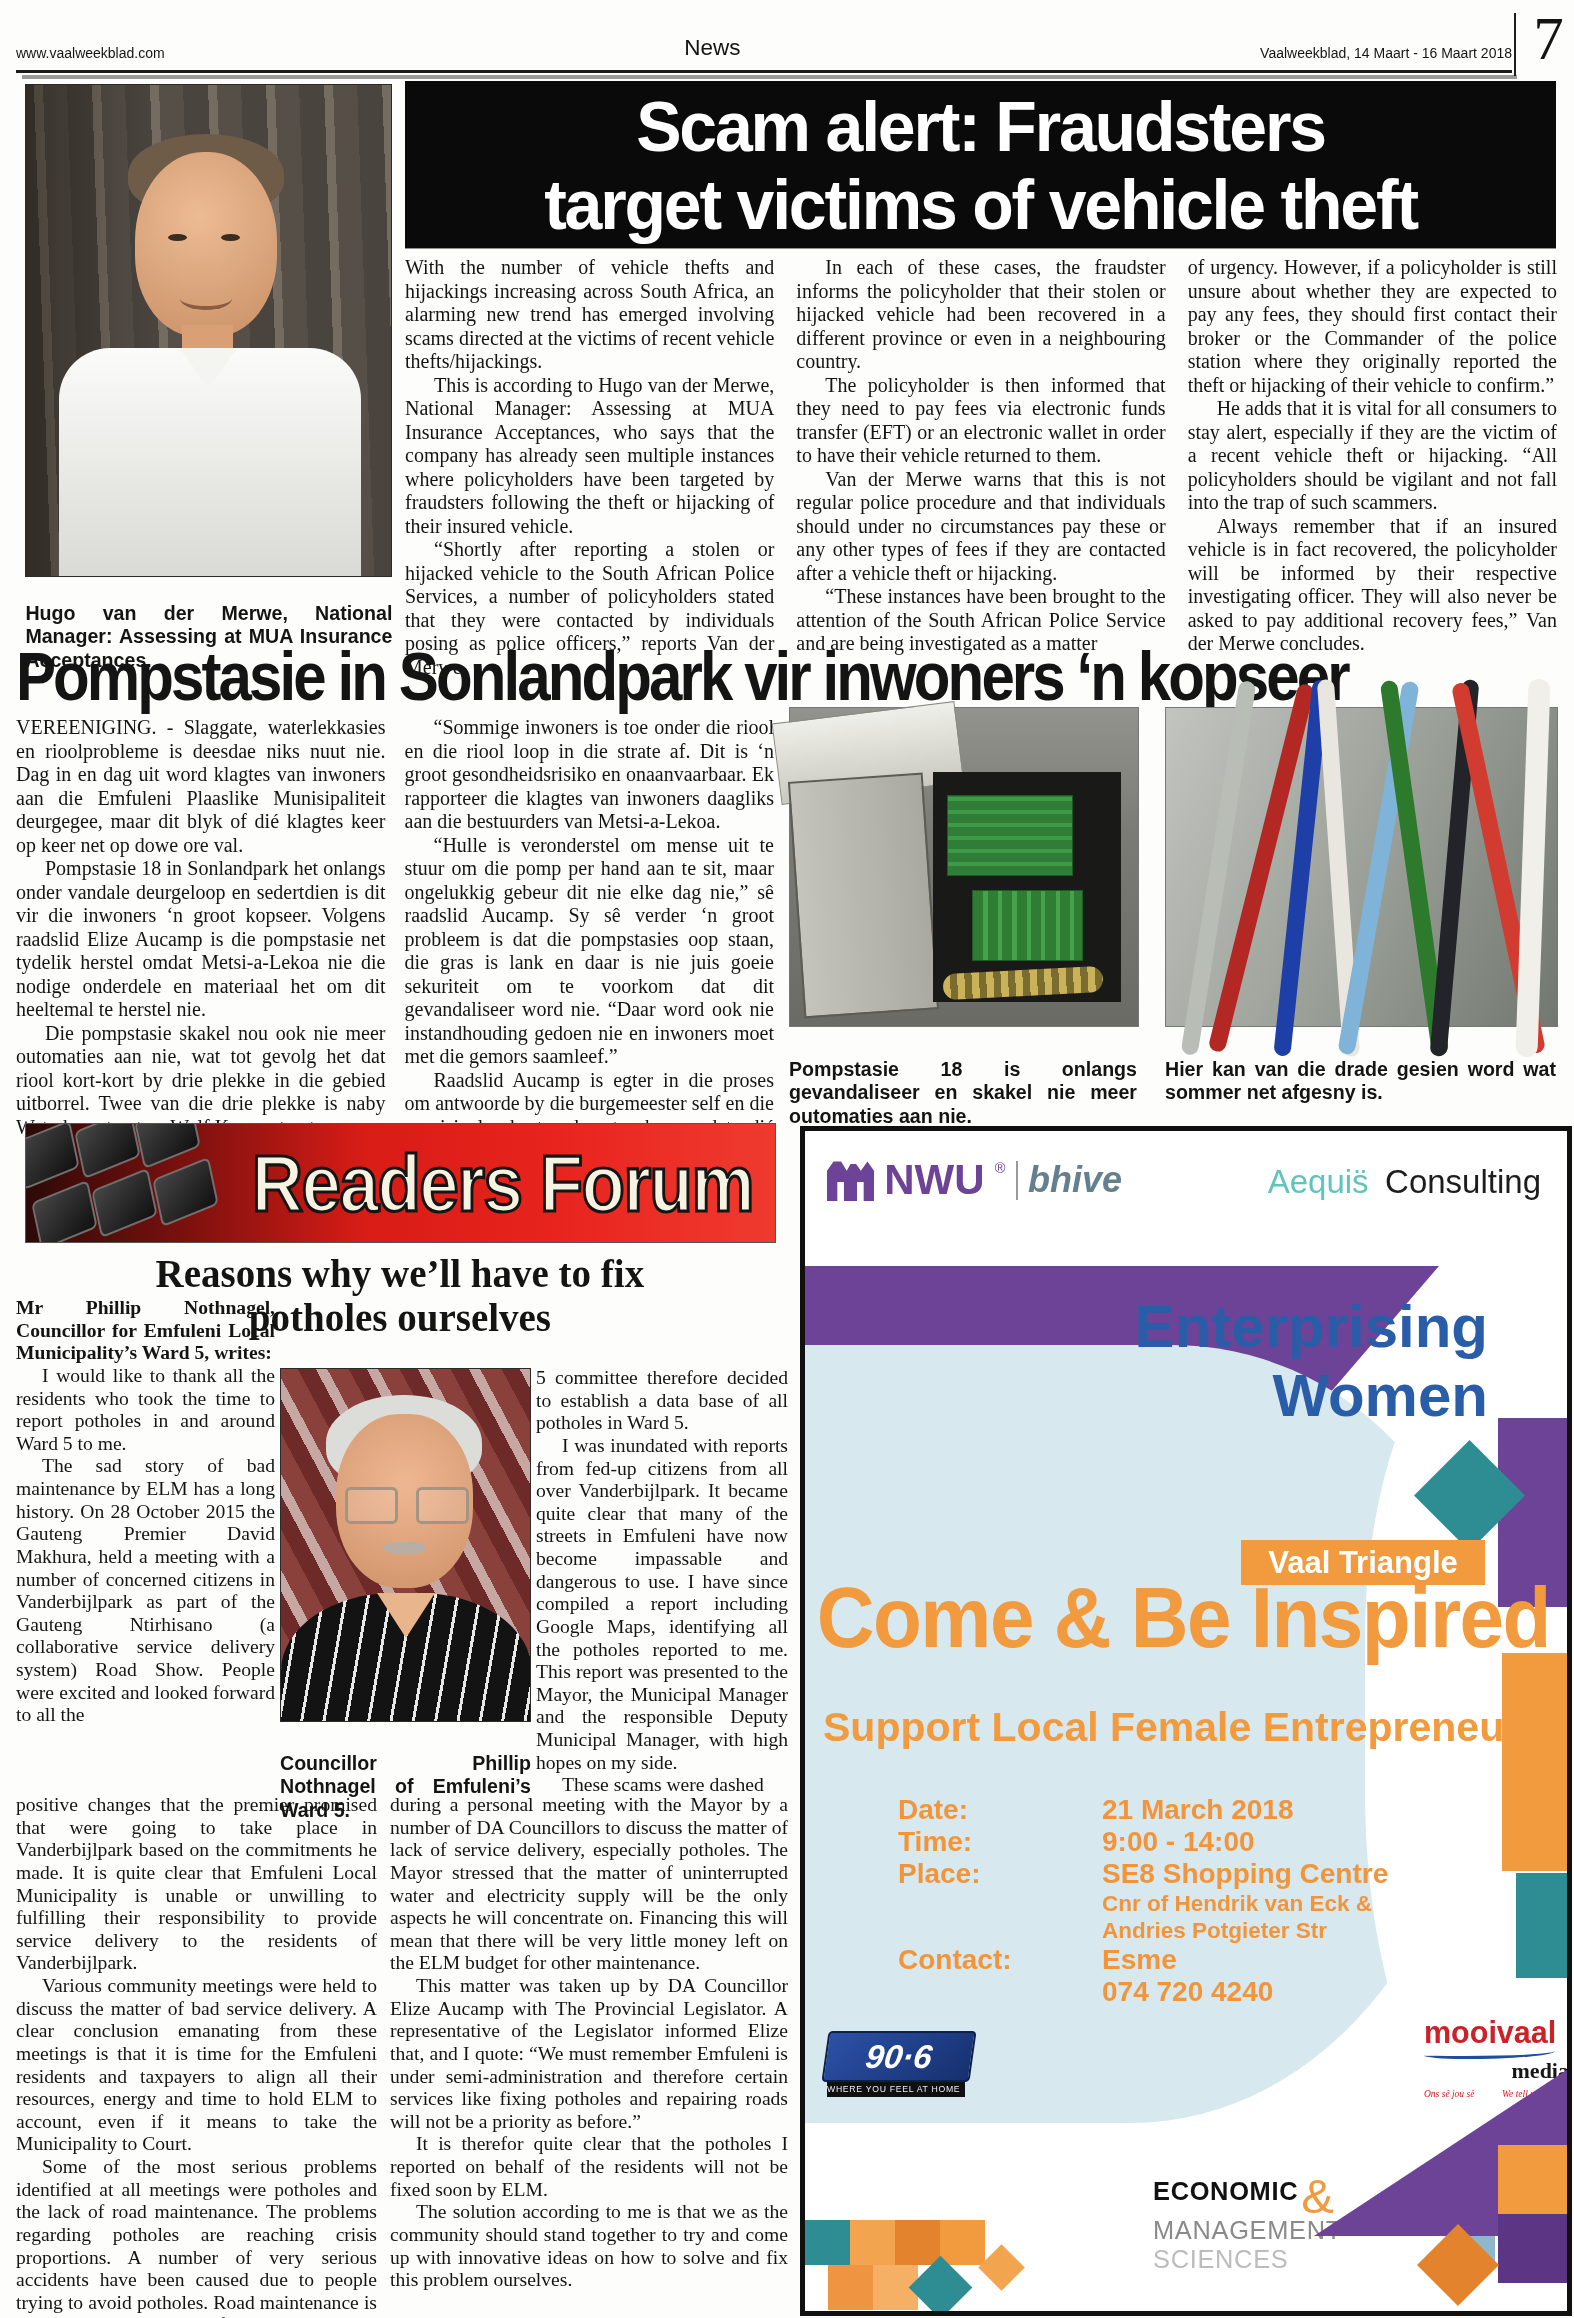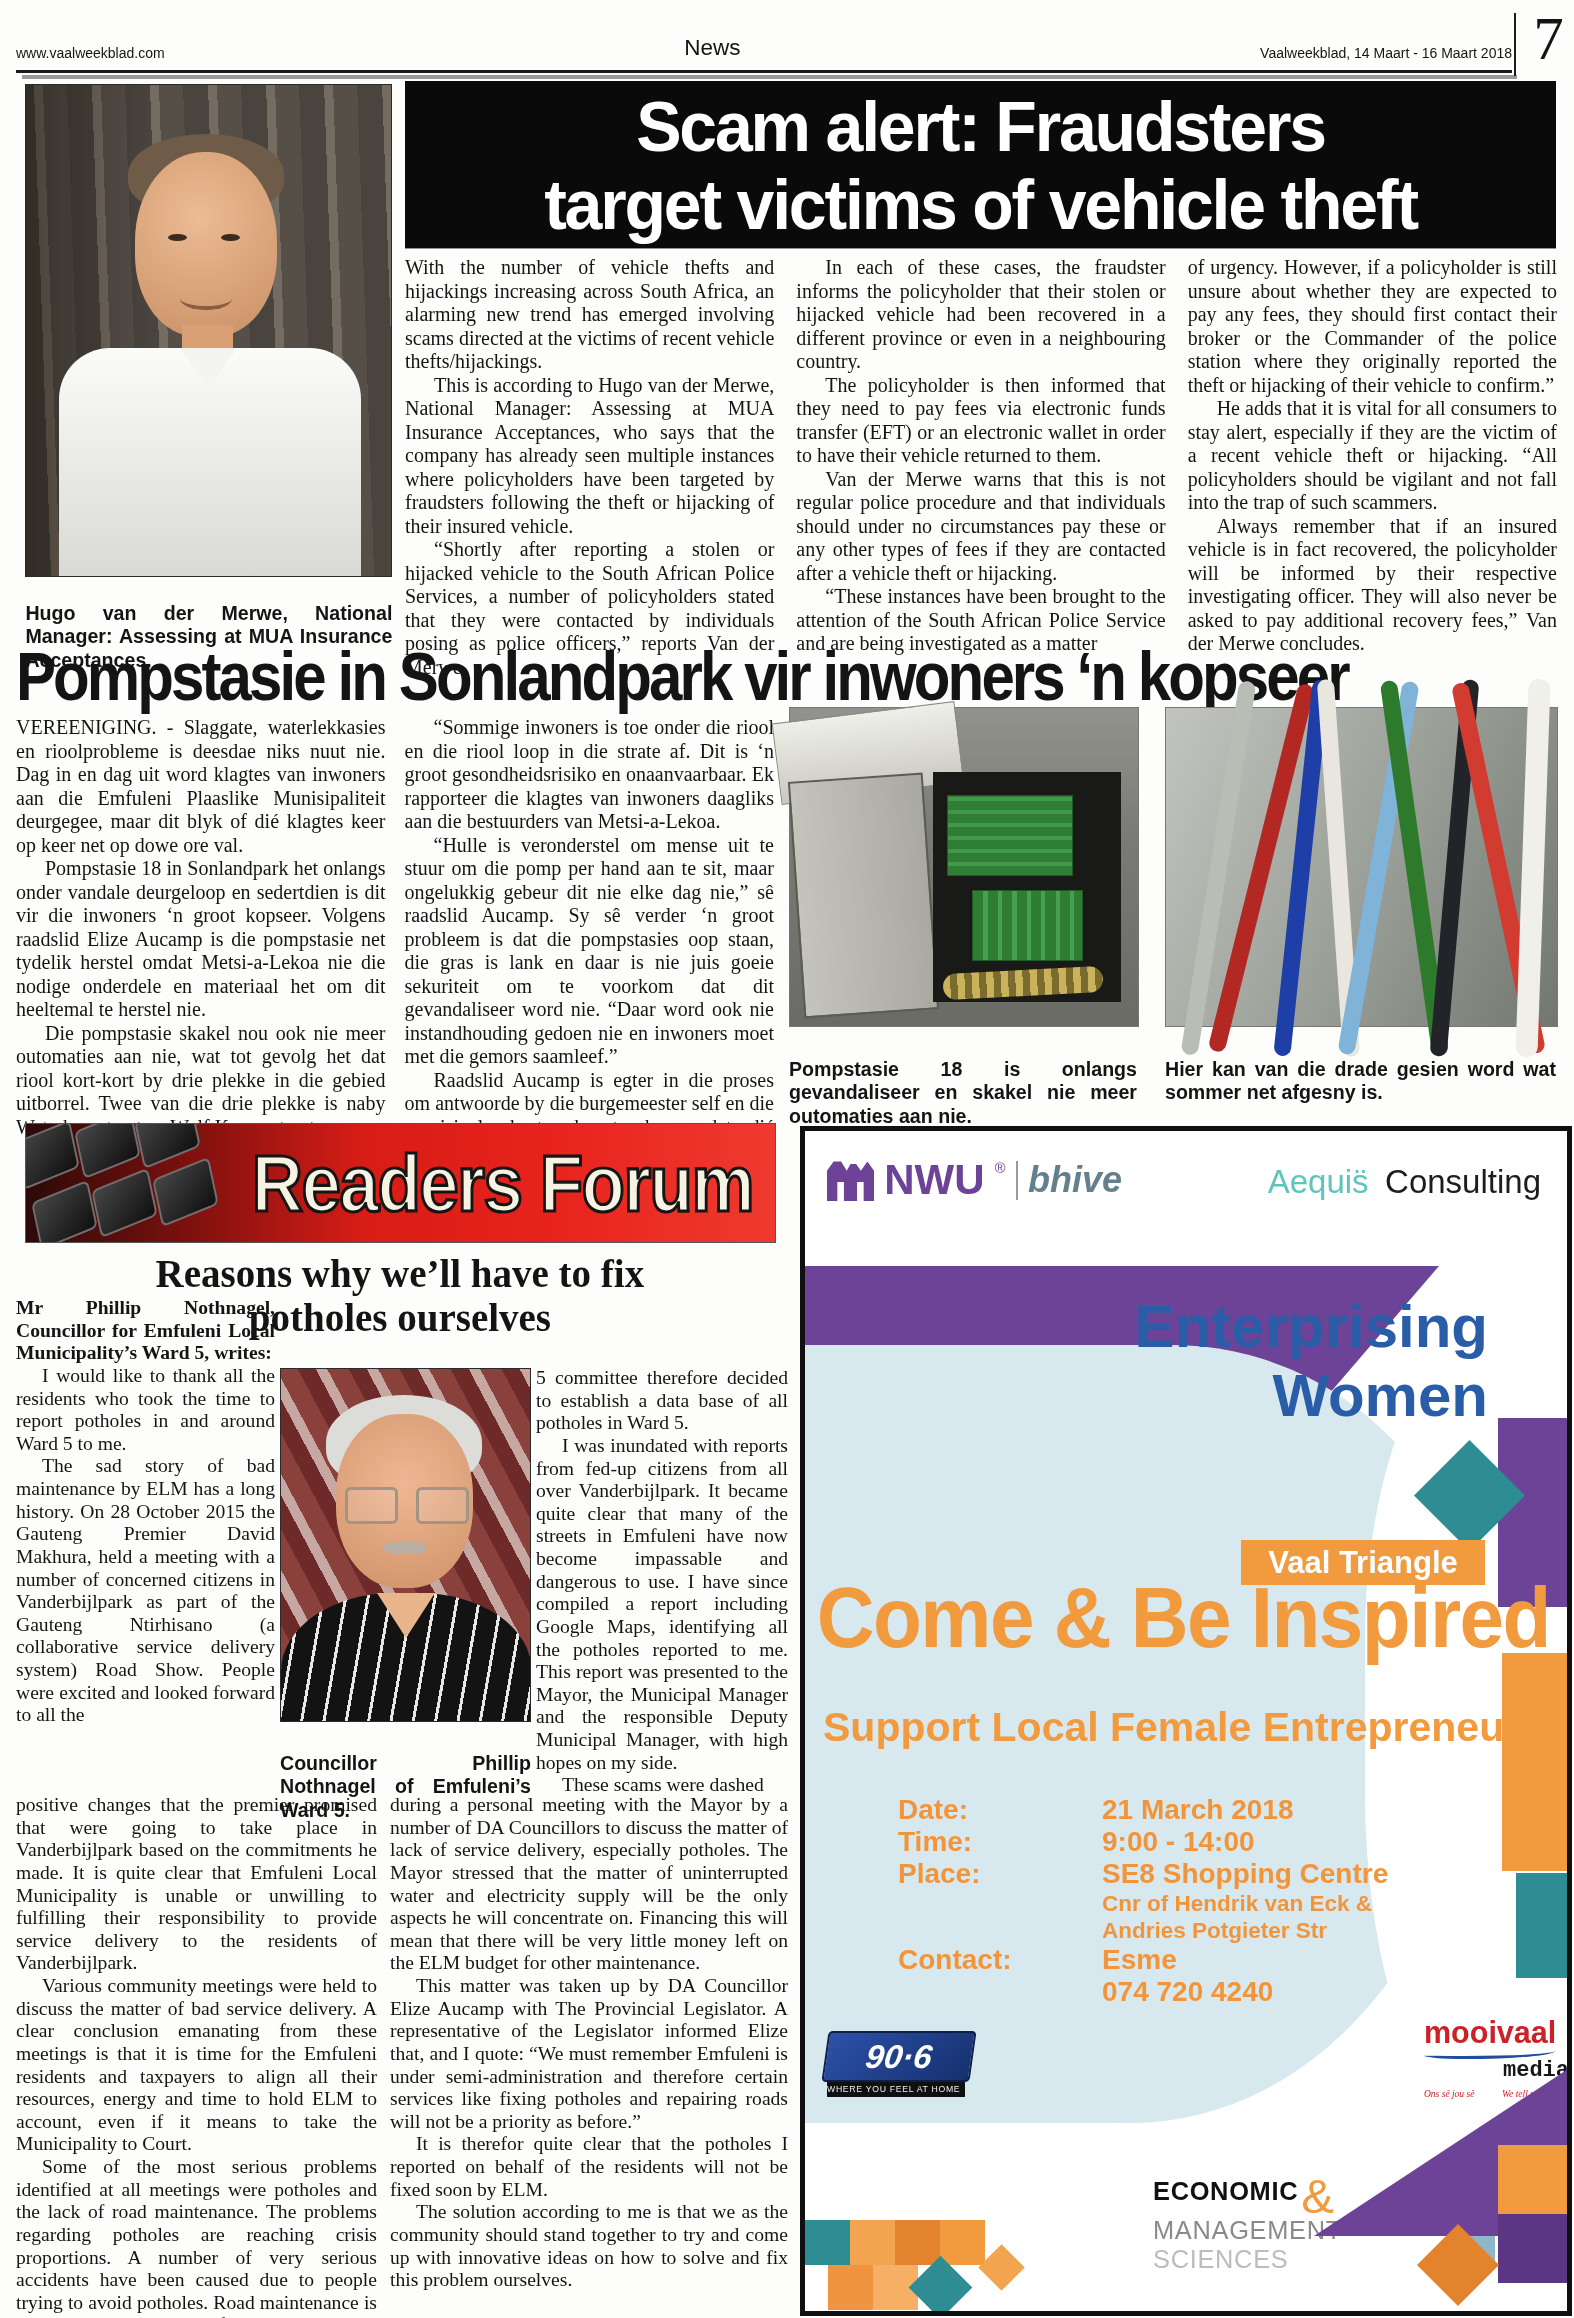--- a/index.html
+++ b/index.html
@@ -123,21 +123,21 @@
   .ad-row .val{position:static;font-size:28px;line-height:32px;}
   .ad-row.small .lbl,.ad-row.small .val{font-size:22.5px;line-height:27px;}
   .radio{left:20.4px;top:900px;width:144px;height:47px;background:linear-gradient(135deg,#2c51a8,#16306e);
      transform:skewX(-8deg);border:2.2px solid #0d1f4a;border-radius:4.4px;display:flex;align-items:center;justify-content:center;
      font-family:"Liberation Sans",sans-serif;font-weight:bold;font-style:italic;font-size:33px;color:#fff;}
   .radio-tag{left:22px;top:951px;width:138px;height:14.5px;background:#101010;color:#eee;
      font-family:"Liberation Sans",sans-serif;font-size:8.7px;text-align:left;line-height:14.5px;letter-spacing:0.7px;}
   .moo{left:619px;top:886px;width:145px;position:absolute;}
   .moo-1{position:static;display:block;font-family:"Liberation Sans",sans-serif;font-weight:bold;font-size:30.5px;color:var(--mooivaal-red,#cc2127);line-height:1;}
   .moo-swoosh{position:static;display:block;width:131px;height:8.7px;border-bottom:3.6px solid #1f4e9c;border-radius:0 0 90% 40%;}
-  .moo-2{position:static;display:block;font-family:Liberation Mono, monospace;font-weight:bold;font-size:22px;color:#171717;text-align:right;line-height:1.1;}
+  .moo-2{position:static;display:block;font-family:Liberation Serif, serif;font-weight:bold;font-size:22px;color:#171717;text-align:right;line-height:1.1;}
   .moo-tags{position:static;display:flex;justify-content:space-between;margin-top:5.8px;font-size:9.5px;font-style:italic;color:var(--mooivaal-red,#cc2127);}
   .moo-tags span{position:static;}
   .faculty{left:348px;top:1046px;width:218px;position:absolute;font-family:"Liberation Sans",sans-serif;}
   .fac-row{position:static;display:flex;align-items:flex-start;}
   .fac-1{position:static;font-weight:bold;font-size:25.4px;color:#111;letter-spacing:0.7px;line-height:1.15;}
   .fac-amp{position:static;font-size:49px;color:var(--ad-orange,#f29a3e);line-height:.8;margin-left:2.9px;}
   .fac-2{position:static;font-size:25.4px;color:#8a8a8a;letter-spacing:0.7px;line-height:1.15;display:block;}
   .fac-3{position:static;font-size:25.4px;color:#bcbcbc;letter-spacing:0.7px;line-height:1.15;display:block;}
   .sq{position:absolute;width:45px;height:45px;}
   .ad-br-tri{left:509px;top:938px;width:254px;height:167px;background:var(--ad-purple,#6d4397);clip-path:polygon(0 100%,100% 0,100% 100%);}

